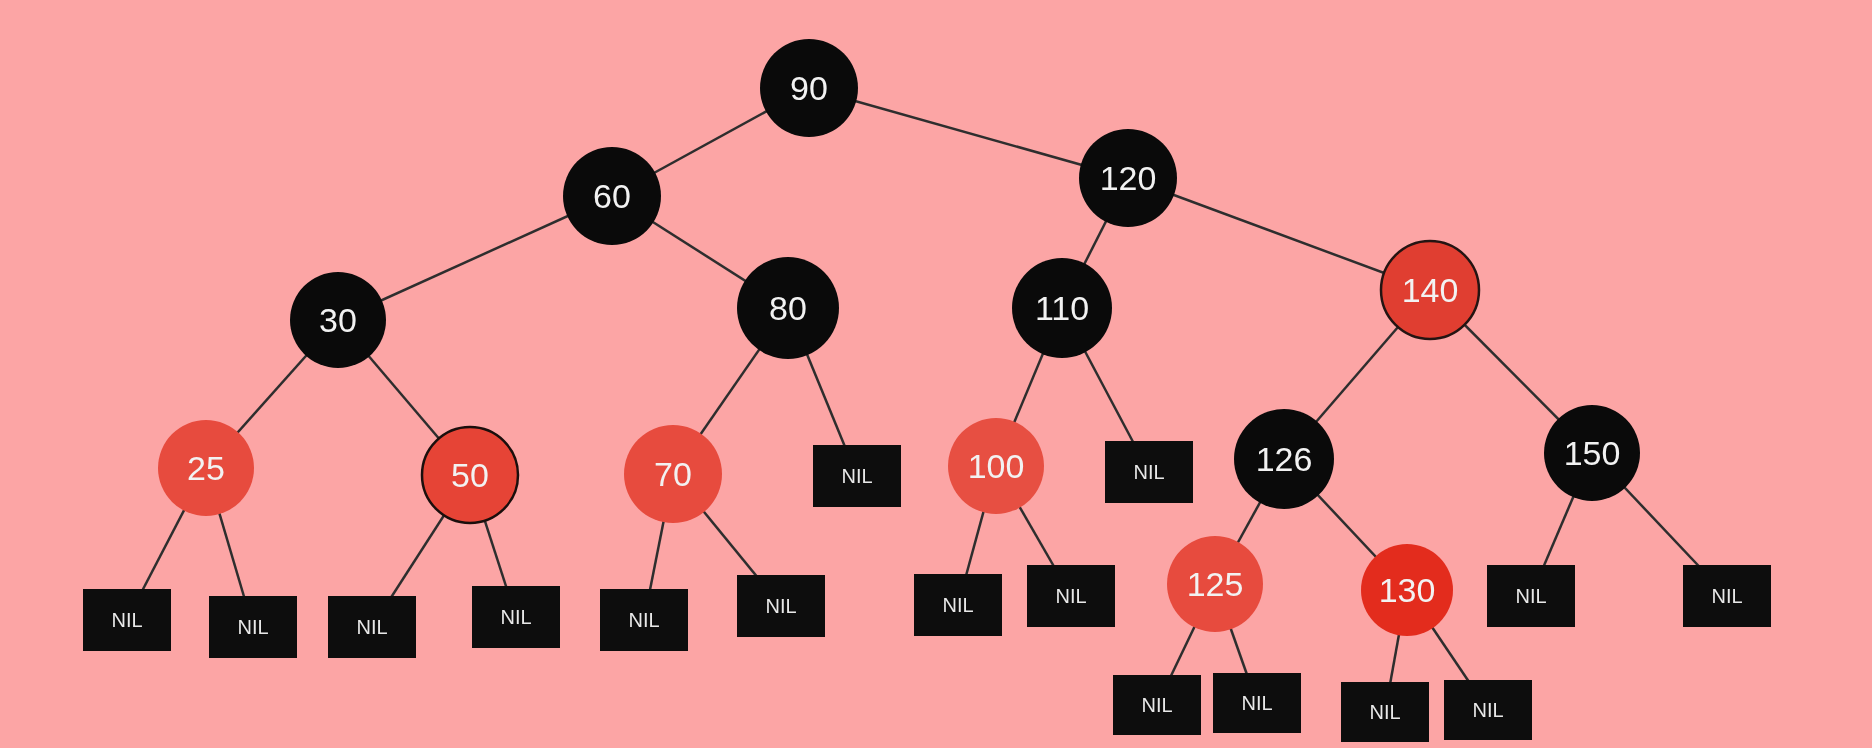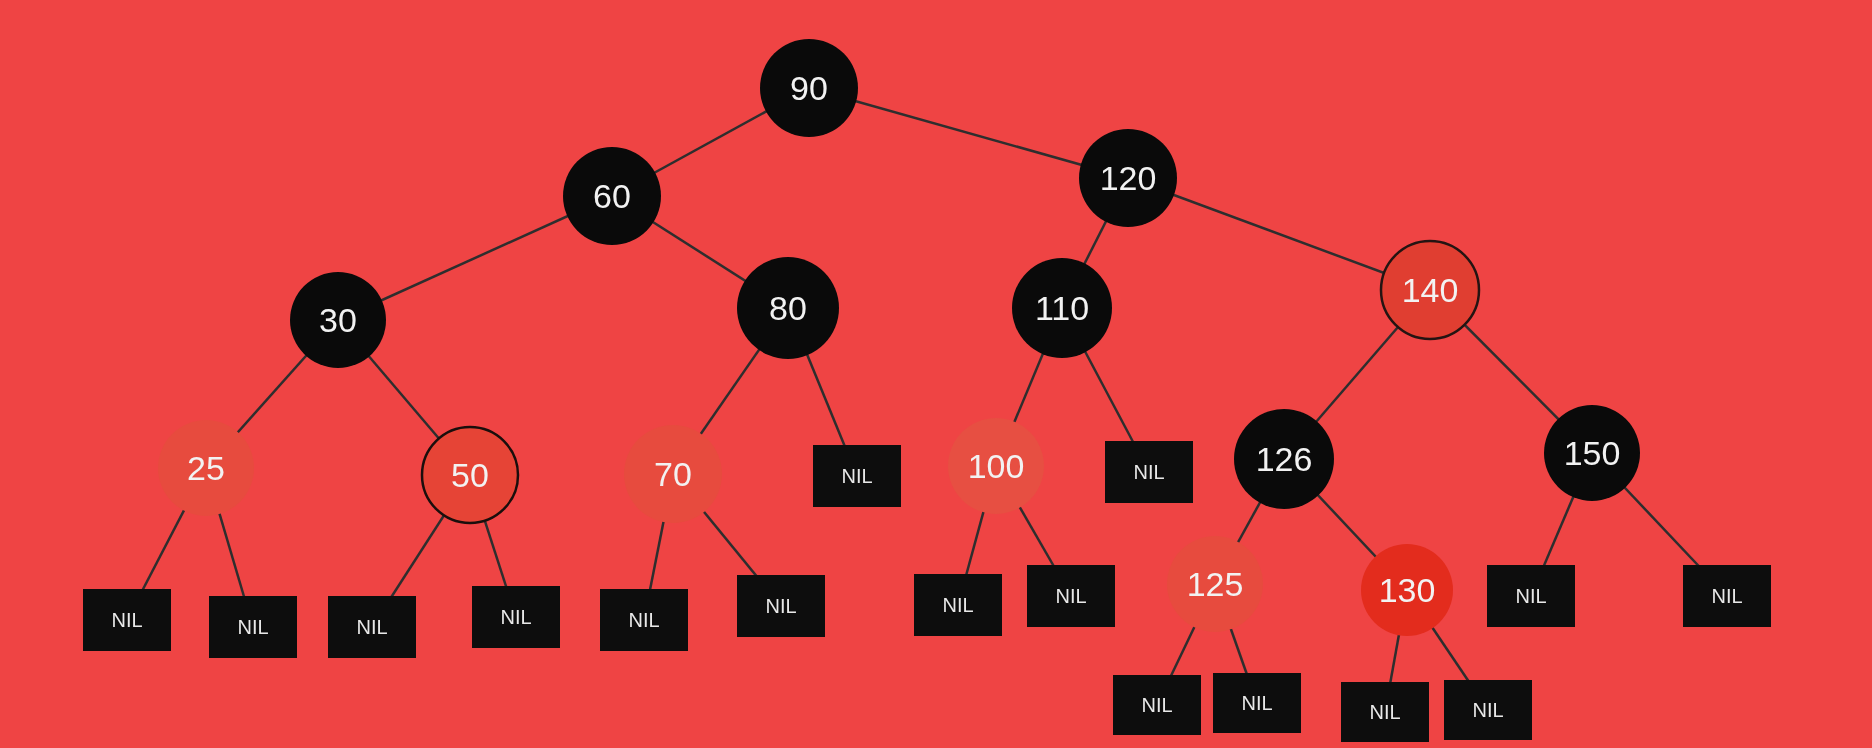--- a/index.html
+++ b/index.html
@@ -20,21 +20,21 @@
     inset: 0;
     display: block;
   }
   .node-label {
     font-family: "Liberation Sans", "DejaVu Sans", sans-serif;
   }
 </style>
 </head>
 <body>
 
-<div id="stage" style="background: #ef4444;">
+<div id="stage" style="background: #fca5a5;">
     <svg id="tree-svg" viewBox="0 0 1872 748" width="1872" height="748">
       <line x1="809" y1="88" x2="612" y2="196" stroke="#2e2e2e" stroke-width="2.5"></line>
       <line x1="809" y1="88" x2="1128" y2="178" stroke="#2e2e2e" stroke-width="2.5"></line>
       <line x1="612" y1="196" x2="338" y2="320" stroke="#2e2e2e" stroke-width="2.5"></line>
       <line x1="612" y1="196" x2="788" y2="308" stroke="#2e2e2e" stroke-width="2.5"></line>
       <line x1="1128" y1="178" x2="1062" y2="308" stroke="#2e2e2e" stroke-width="2.5"></line>
       <line x1="1128" y1="178" x2="1430" y2="290" stroke="#2e2e2e" stroke-width="2.5"></line>
       <line x1="338" y1="320" x2="206" y2="468" stroke="#2e2e2e" stroke-width="2.5"></line>
       <line x1="338" y1="320" x2="470" y2="475" stroke="#2e2e2e" stroke-width="2.5"></line>
       <line x1="788" y1="308" x2="673" y2="474" stroke="#2e2e2e" stroke-width="2.5"></line>

